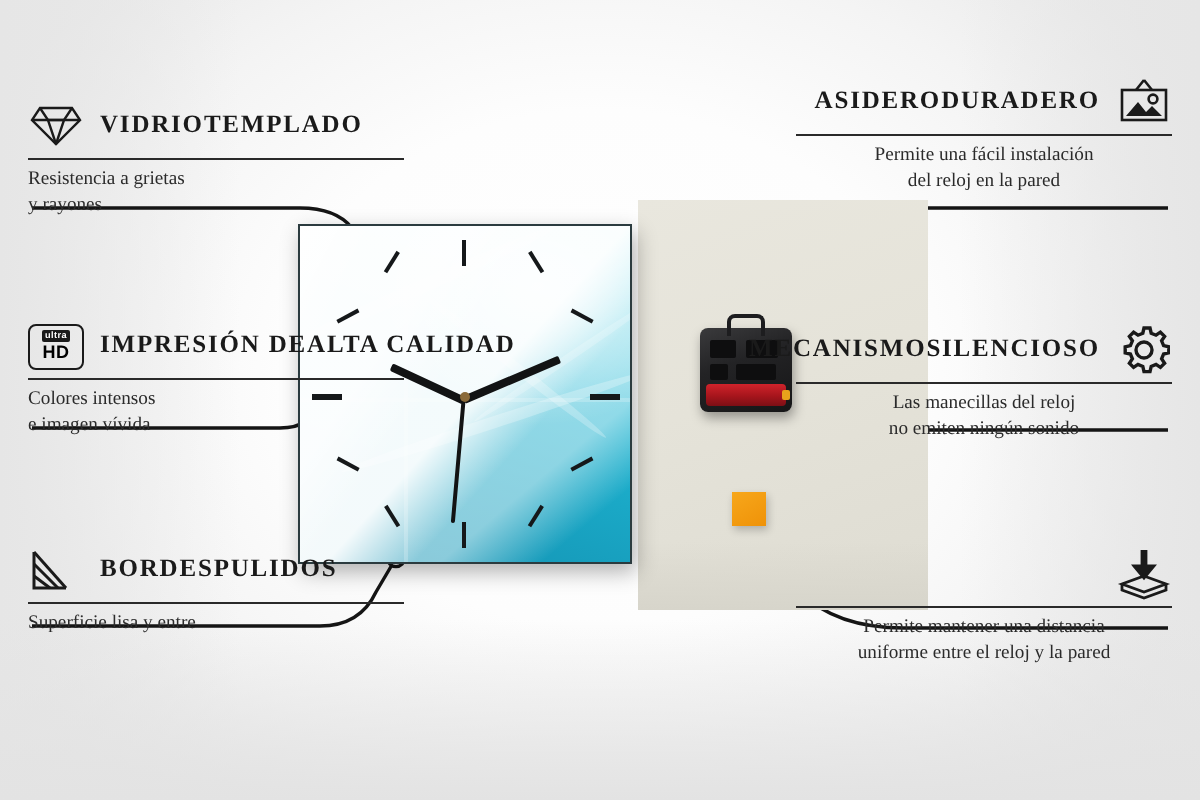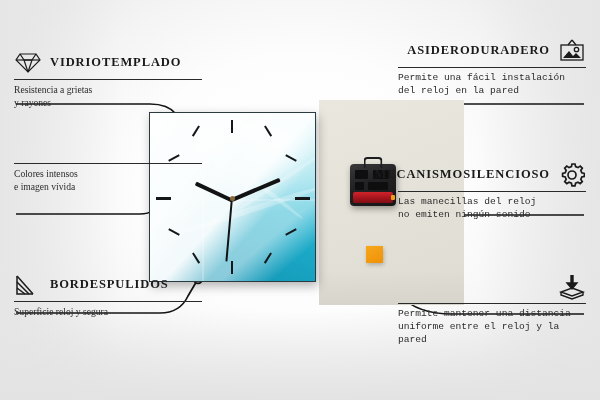--- a/index.html
+++ b/index.html
@@ -87,21 +87,21 @@
   .t1,.t2{
     font-family:"Liberation Serif", serif;font-weight:700;
     font-size:12.5px;letter-spacing:.9px;color:#1a1a1a;white-space:nowrap;
   }
   .feat.right .titles{align-items:flex-end;text-align:right;}
   .rule{height:1.4px;background:#2a2a2a;margin:3px 0 4px 0;}
   .desc{
     font-family:"Liberation Serif", serif;font-size:9.6px;line-height:1.34;
     color:#2b2b2b;white-space:pre-line;
   }
-  .feat.right .desc{text-align:left;font-family:Liberation Mono, monospace;}
+  .feat.right .desc{text-align:center;}
   .ico{flex:0 0 auto;width:28px;height:26px;display:flex;align-items:center;justify-content:center;}
   .ico svg{display:block;}
 
   
   #f-vidrio   {left:14px; top:50px;}
   #f-impresion{left:14px; top:160px;}
   #f-bordes   {left:14px; top:272px;}
   #f-asidero  {left:398px;top:38px;}
   #f-mecanismo{left:398px;top:162px;}
   #f-espaciador{left:398px;top:274px;}
@@ -206,20 +206,32 @@
         <span class="t1">VIDRIO</span>
         <span class="t2">TEMPLADO</span>
       </span>
     </div>
     <div class="rule"></div>
     <div class="desc">Resistencia a grietas
 y rayones</div>
   </div>
 
   <div class="feat left" id="f-impresion">
+    <div class="head">
+      <span class="ico">
+        <span class="hd-badge">
+          <span class="hd-ultra">ultra</span>
+          <span class="hd-txt">HD</span>
+        </span>
+      </span>
+      <span class="titles">
+        <span class="t1">IMPRESIÓN DE</span>
+        <span class="t2">ALTA CALIDAD</span>
+      </span>
+    </div>
     <div class="rule"></div>
     <div class="desc">Colores intensos
 e imagen vívida</div>
   </div>
 
   <div class="feat left" id="f-bordes">
     <div class="head">
       <span class="ico">
         <svg width="26" height="22" viewBox="0 0 26 22">
           <g stroke="#1a1a1a" stroke-width="1.5" fill="none">
@@ -229,21 +241,21 @@
             <path d="M2,2 L2,20 L18,20"></path>
           </g>
         </svg>
       </span>
       <span class="titles">
         <span class="t1">BORDES</span>
         <span class="t2">PULIDOS</span>
       </span>
     </div>
     <div class="rule"></div>
-    <div class="desc">Superficie reloj y segura</div>
+    <div class="desc">Superficie lisa y entre</div>
   </div>
 
   <div class="feat right" id="f-asidero">
     <div class="head">
       <span class="titles">
         <span class="t1">ASIDERO</span>
         <span class="t2">DURADERO</span>
       </span>
       <span class="ico">
         <svg width="28" height="24" viewBox="0 0 28 24">

